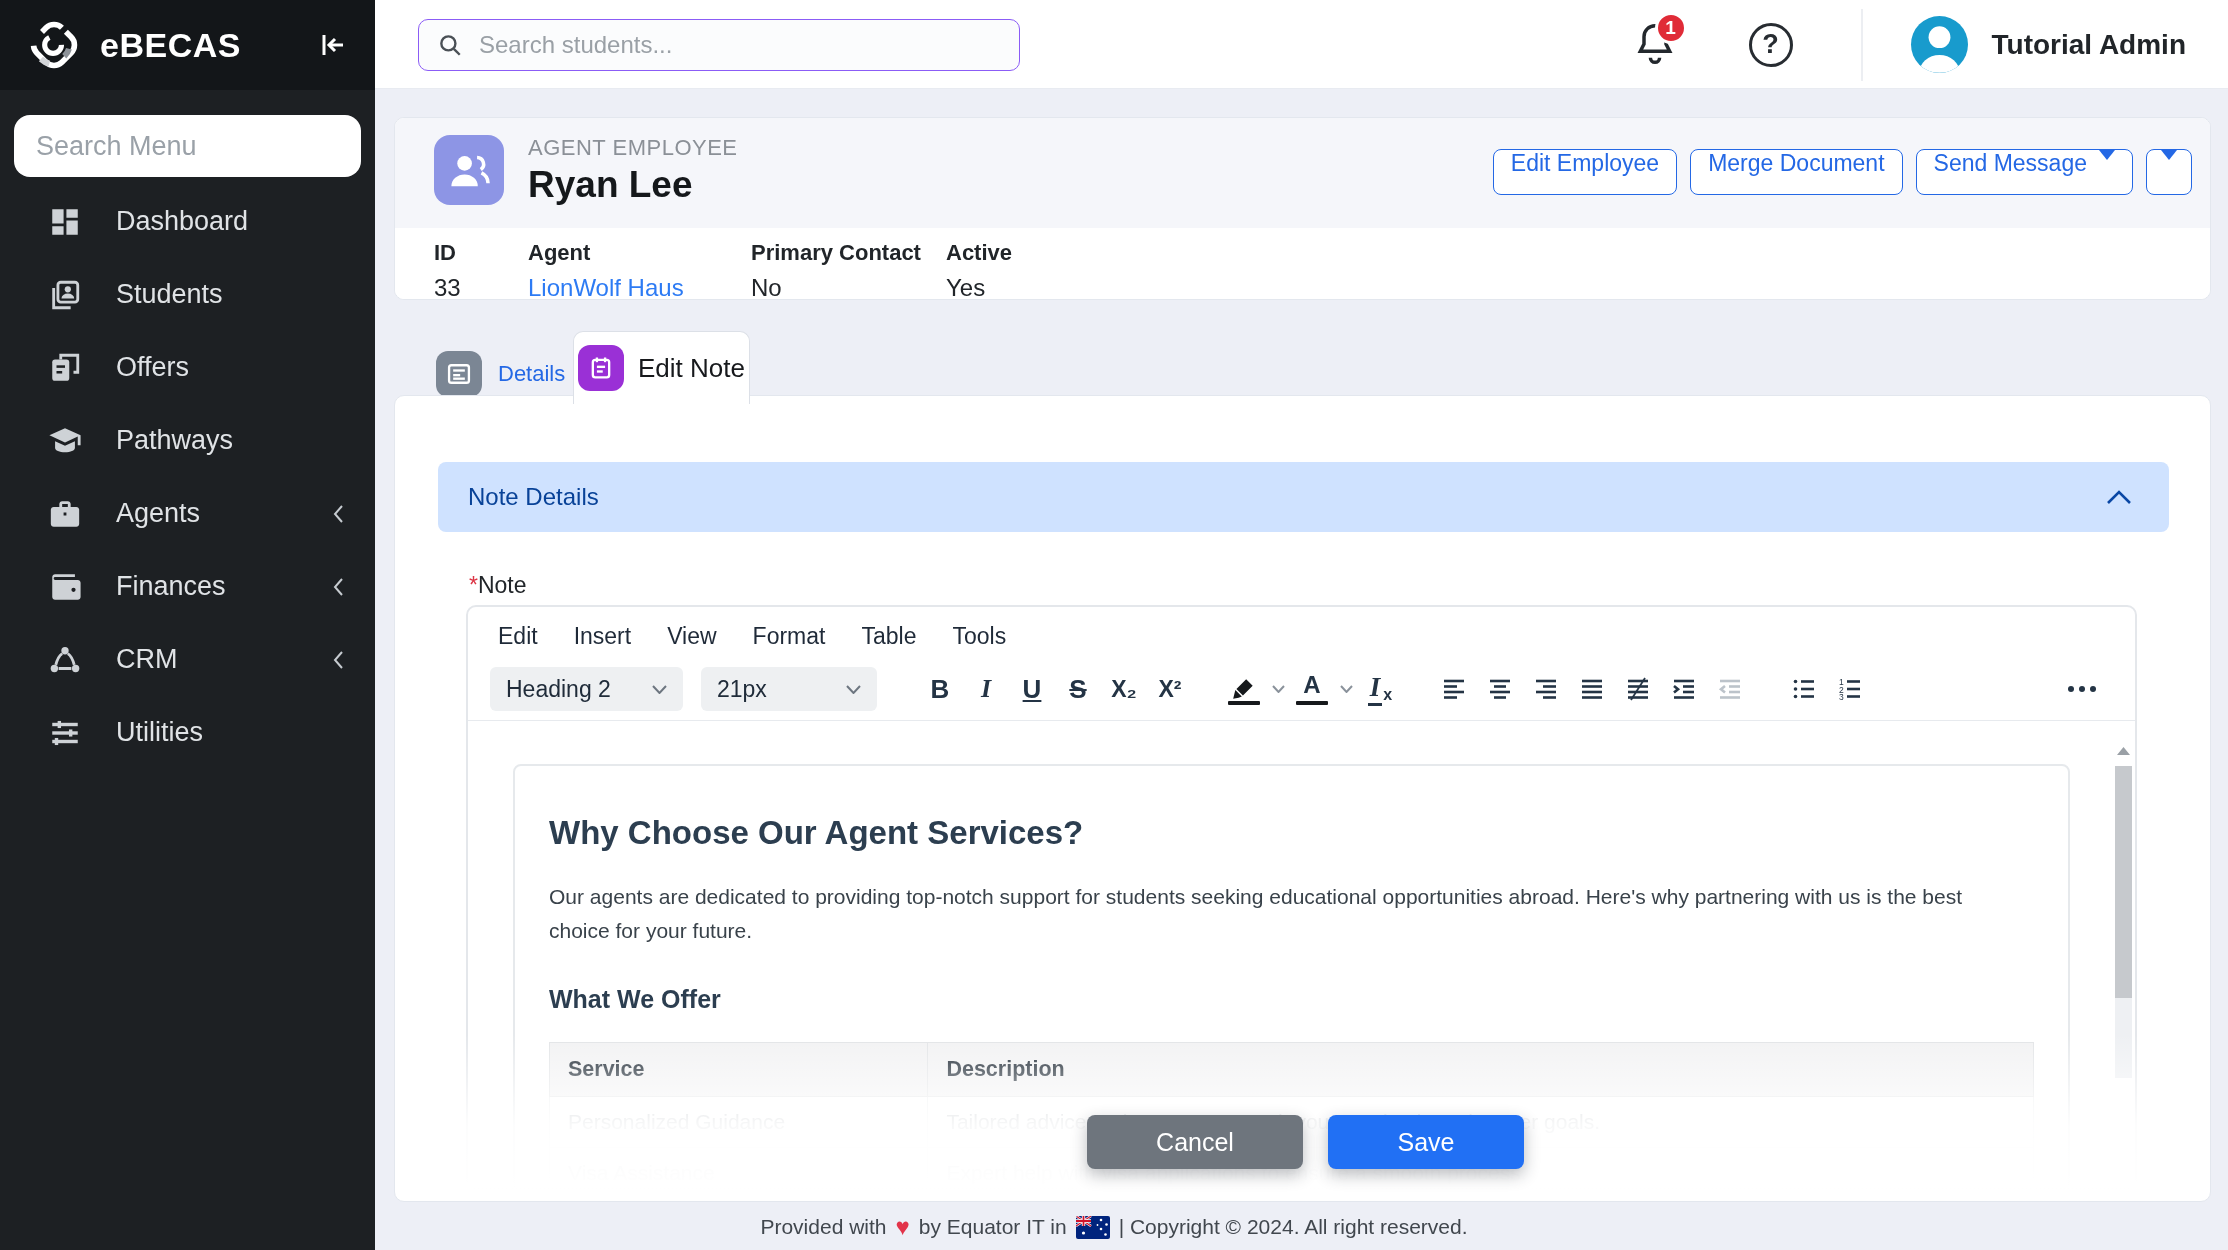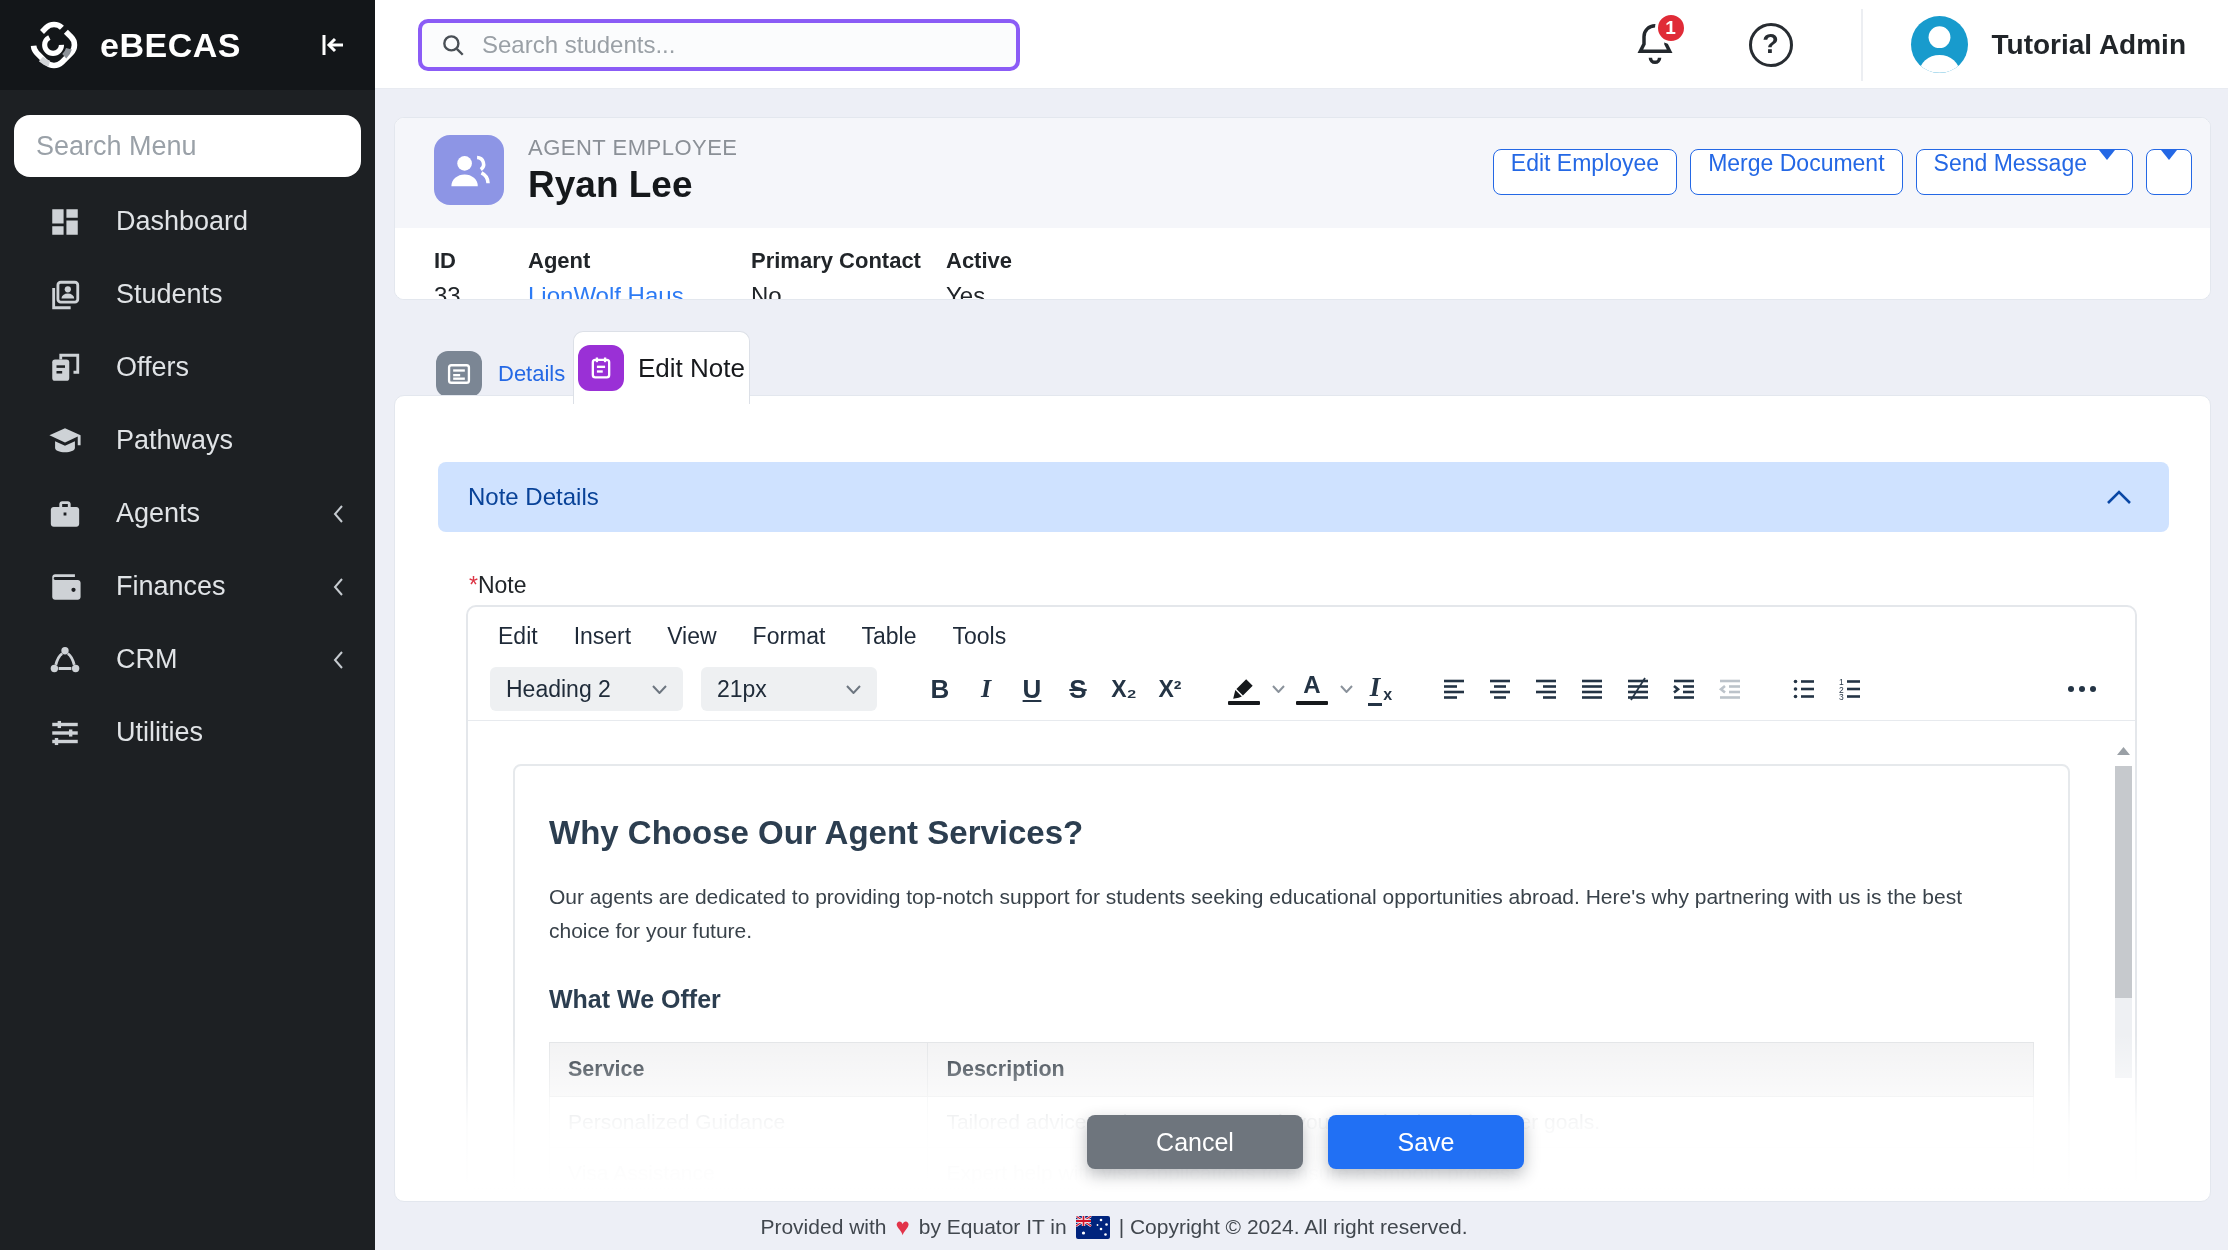--- a/index.html
+++ b/index.html
@@ -19,21 +19,21 @@
     font-size:27px;color:#33383d;padding:0 22px;box-sizing:border-box;outline:none;}
   #side-search::placeholder{color:#9aa1a8;}
   #side-menu{position:absolute;left:0;top:185px;width:375px;}
   .menu-item{height:73px;display:flex;align-items:center;padding-left:48px;cursor:pointer;}
   .menu-item .mi-icon{width:34px;height:34px;color:#ced2d6;flex:0 0 34px;}
   .menu-item .mi-label{margin-left:34px;font-size:27px;color:#e0e3e6;}
   .menu-item .mi-chev{margin-left:auto;margin-right:30px;}
 
   
   #topbar{position:absolute;left:375px;top:0;width:1853px;height:89px;background:#fff;border-bottom:1px solid #e8ebf1;box-sizing:border-box;}
-  #top-search{position:absolute;left:43px;top:19px;width:602px;height:52px;background:#fbfcfd;border:4px solid #8b5cf6;border-radius:10px;
+  #top-search{position:absolute;left:43px;top:19px;width:602px;height:52px;background:#fbfcfd;border:1px solid #8b5cf6;border-radius:10px;
     display:flex;align-items:center;padding:0 18px;box-sizing:border-box;gap:14px;}
   #top-search input{border:none;background:transparent;outline:none;font-size:24px;color:#3a4046;width:100%;font-family:inherit;}
   #top-search input::placeholder{color:#9aa0a6;}
   #topbar-right{position:absolute;right:0;top:0;height:89px;display:flex;align-items:center;}
   #bell-wrap{position:relative;width:46px;height:50px;cursor:pointer;}
   #bell-badge{position:absolute;right:-8px;top:-8px;min-width:32px;height:32px;border-radius:16px;background:var(--badge_red,#e02b37);
     border:3px solid #fff;color:#fff;font-size:19px;font-weight:bold;display:flex;align-items:center;justify-content:center;box-sizing:border-box;}
   #help-btn{width:44px;height:44px;border-radius:50%;border:3px solid #272c31;color:#272c31;font-size:27px;font-weight:bold;
     display:flex;align-items:center;justify-content:center;margin-left:70px;cursor:pointer;box-sizing:border-box;}
   #top-divider{width:2px;height:72px;background:#eceef2;margin:0 48px 0 68px;}
@@ -47,21 +47,21 @@
   #agent-icon{position:absolute;left:39px;top:17px;width:70px;height:70px;border-radius:16px;background:var(--agent_icon_purple,#8d95e5);
     display:flex;align-items:center;justify-content:center;}
   #agent-type{position:absolute;left:133px;top:17px;font-size:22px;color:#8b9097;letter-spacing:.5px;}
   #agent-name{position:absolute;left:133px;top:46px;font-size:37px;font-weight:bold;color:#15181b;}
   #agent-actions{position:absolute;right:18px;top:31px;display:flex;gap:13px;}
   .btn-outline{height:46px;border:1px solid var(--accent_blue,#2468e5);color:var(--accent_blue,#2468e5);background:#fff;border-radius:8px;
     font-size:23px;display:flex;align-items:flex-start;padding:0 17px;gap:12px;cursor:pointer;font-family:inherit;box-sizing:border-box;}
   .btn-caret{padding:0 14px;}
   #agent-fields{position:absolute;left:0;top:110px;right:0;bottom:0;background:#fff;}
   .fld{position:absolute;top:0;}
-  .fld .fld-label{font-size:22px;font-weight:bold;color:#212529;margin-top:20px;}
+  .fld .fld-label{font-size:22px;font-weight:bold;color:#212529;margin-top:12px;}
   .fld .fld-value{font-size:24px;color:#212529;margin-top:8px;}
   .fld .link{color:var(--link_blue,#2d7bf4);cursor:pointer;}
 
   
   #tab-details{position:absolute;left:436px;top:341px;height:66px;display:flex;align-items:center;gap:16px;cursor:pointer;z-index:3;}
   .tab-ic{width:46px;height:46px;border-radius:12px;display:flex;align-items:center;justify-content:center;}
   #tab-details .tab-label{font-size:22px;color:var(--accent_blue,#2468e5);}
   #tab-editnote{position:absolute;left:573px;top:331px;width:177px;height:73px;background:#fff;border:1px solid #dce0e7;border-bottom:none;
     border-radius:10px 10px 0 0;display:flex;align-items:center;justify-content:center;gap:14px;z-index:4;cursor:pointer;box-sizing:border-box;}
   #tab-editnote .tab-label{font-size:26px;color:#17191c;}

